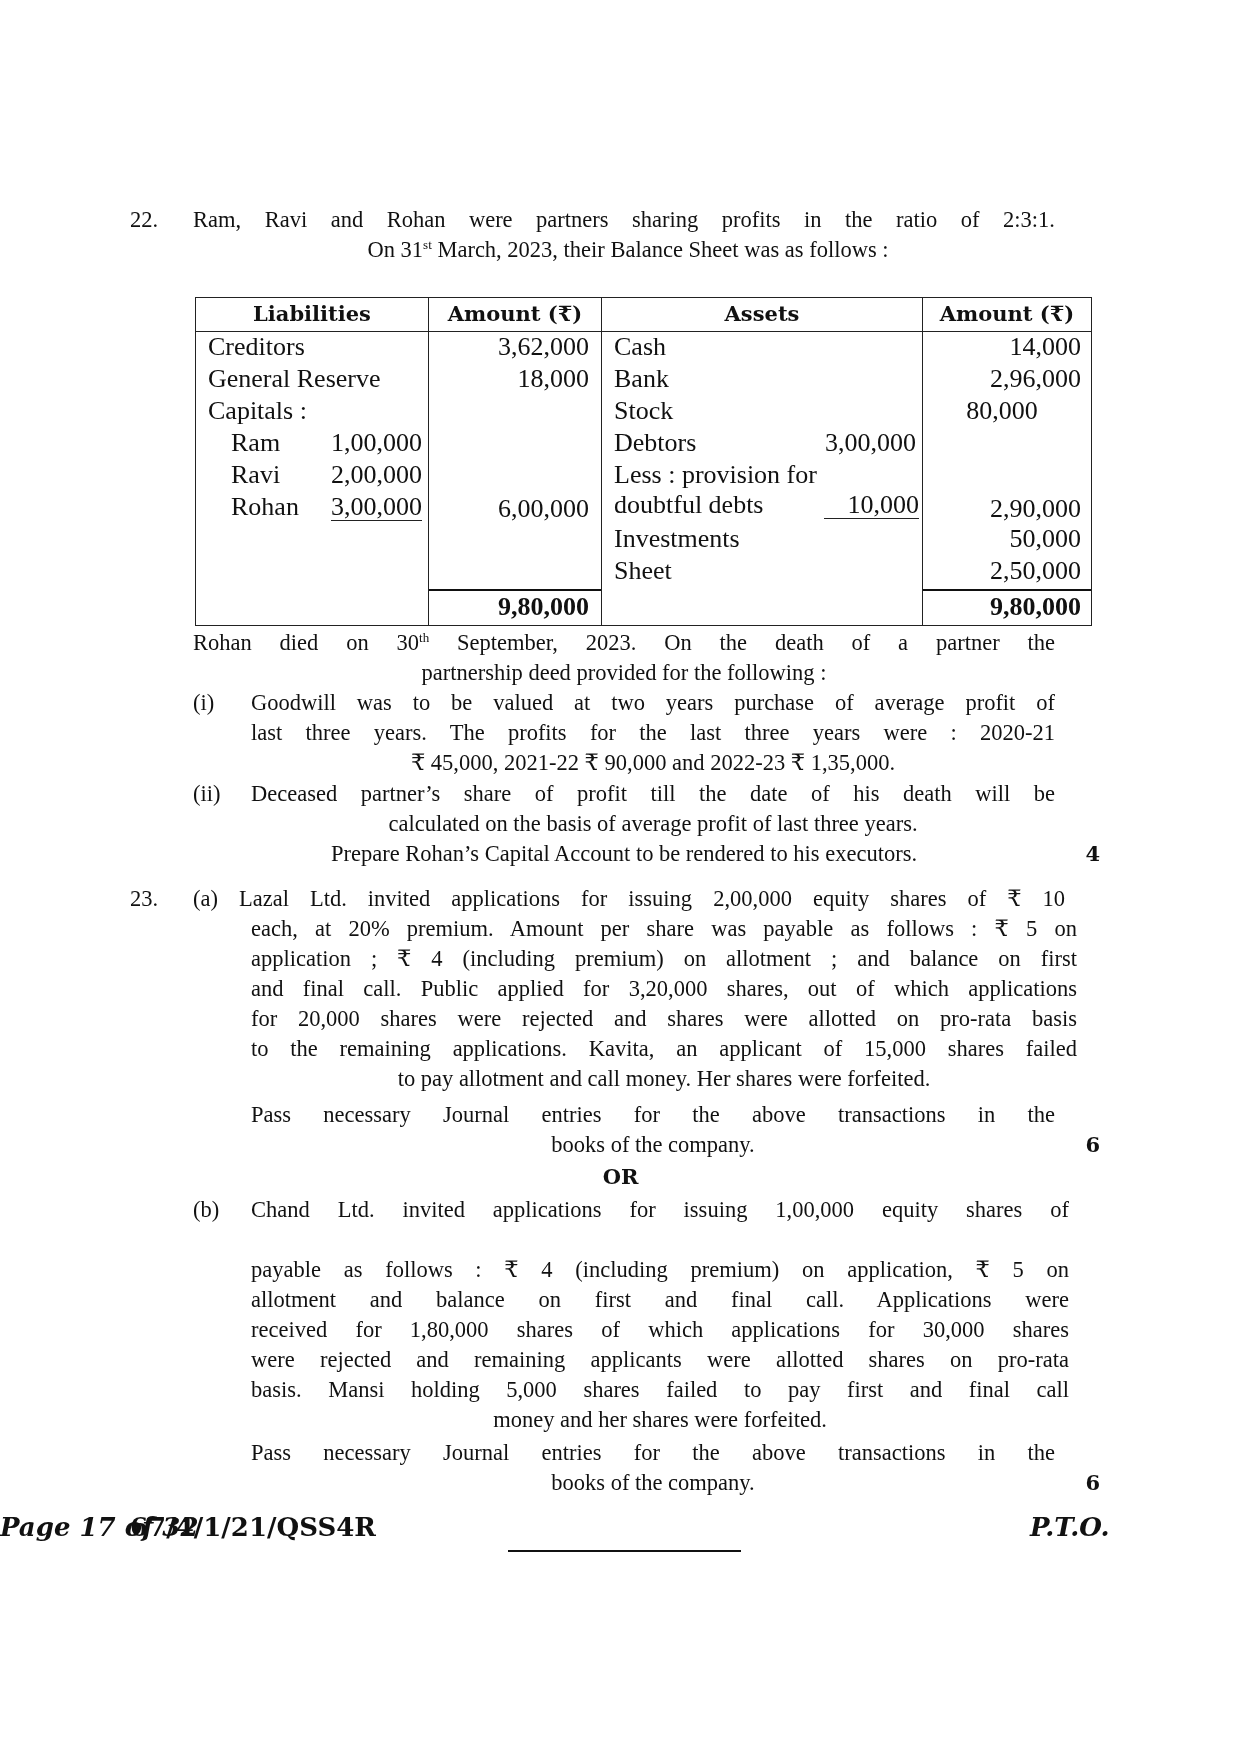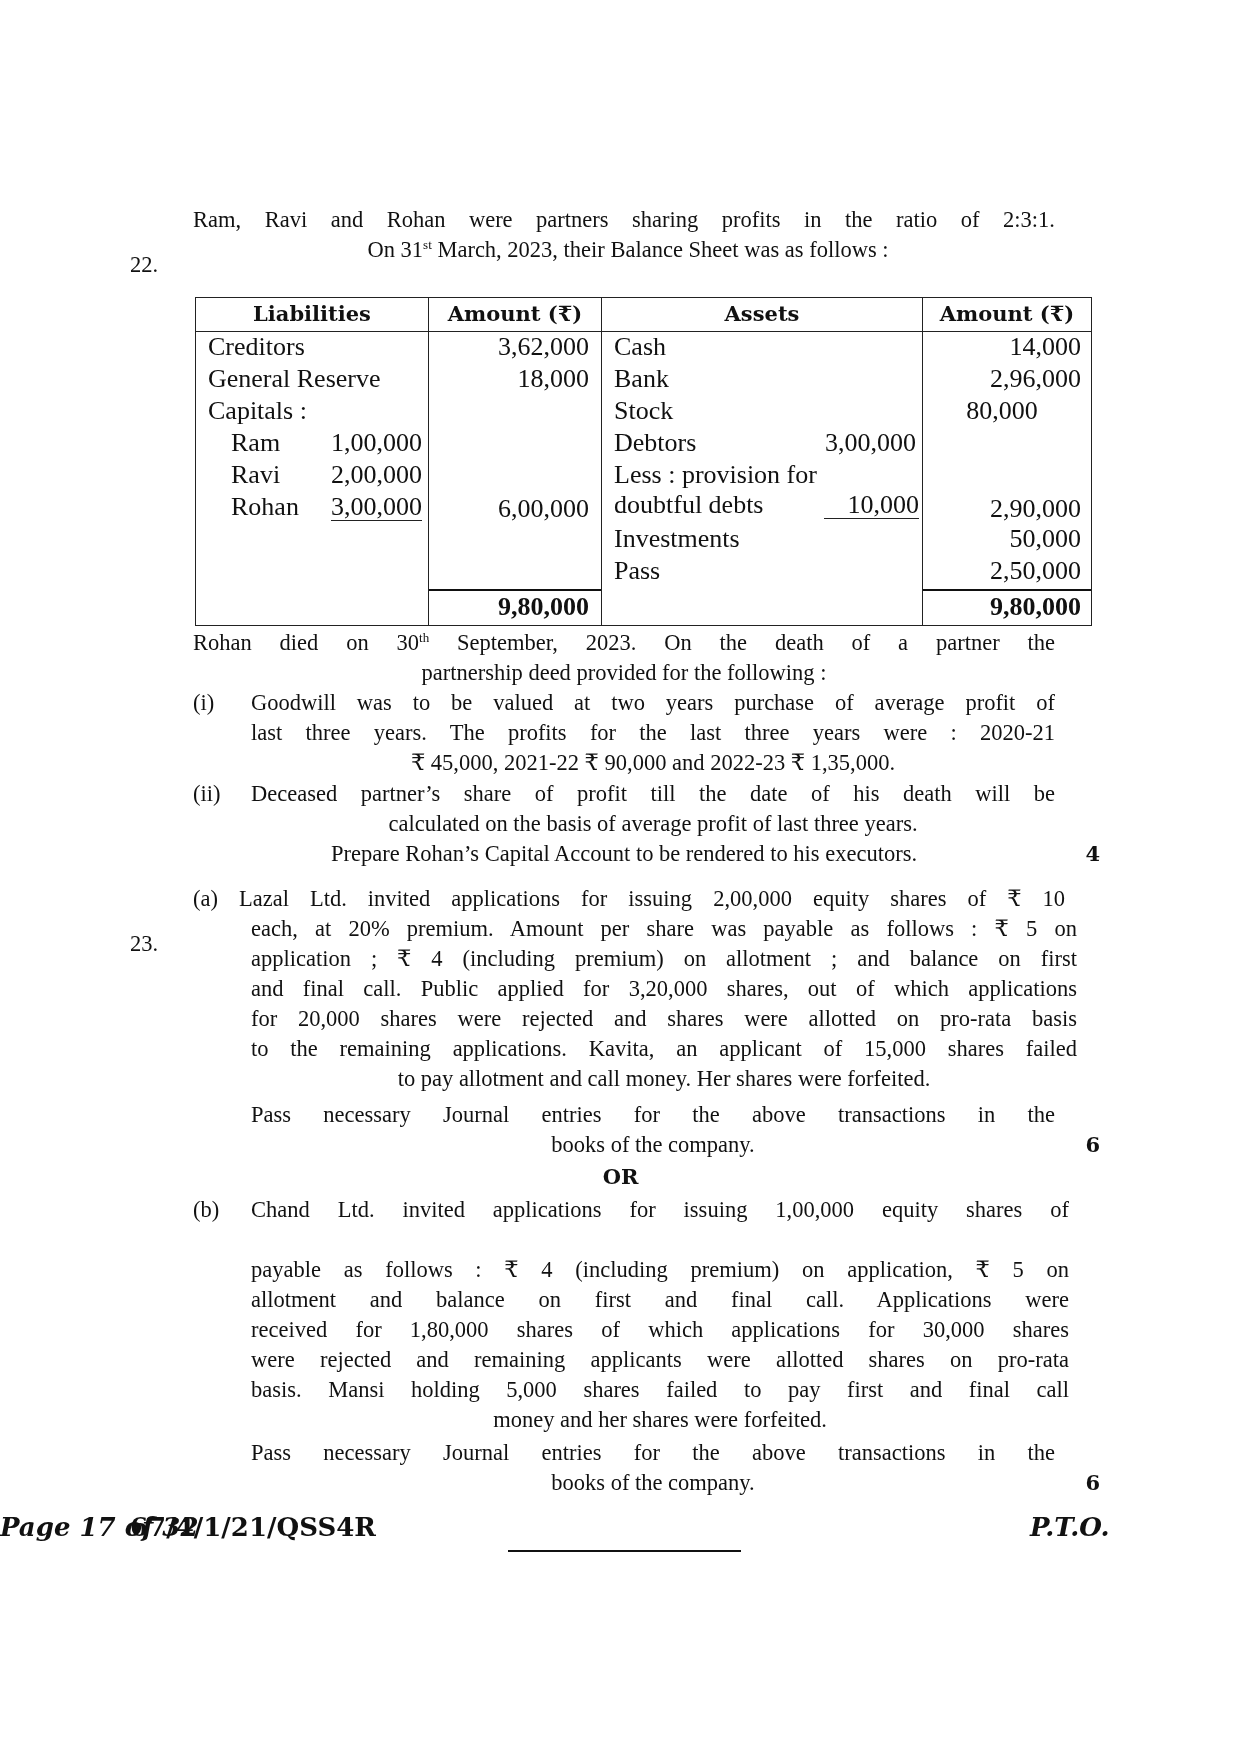--- a/index.html
+++ b/index.html
@@ -7,21 +7,21 @@
       width: 1241px; height: 1755px; position: relative; overflow: hidden;
       font-family: "DejaVu Serif", "Liberation Serif", serif;
       color: #111111;
     }
     .page { position: absolute; left: 0; top: 0; width: 1241px; height: 1755px; }
     .txt {
       font-family: "Liberation Serif", "DejaVu Serif", serif;
       font-size: 22.5px; line-height: 30px;
     }
     .q { position: absolute; }
-    .qnum { position: absolute; margin-top: 45px; }
+    .qnum { position: absolute; }
     .sub { position: absolute; }
     .just { text-align: justify; text-align-last: justify; }
     .nojust { text-align: center; }
     sup { font-size: 13px; line-height: 0; vertical-align: 8px; }
 
     
     .bs-title {
       position: absolute; left: 195px; top: 266px; width: 895px; text-align: center;
       font-family: "DejaVu Serif", serif; font-weight: bold; font-size: 21px; line-height: 30px;
       letter-spacing: 0.2px;
@@ -110,21 +110,21 @@
 
     <div class="cell" style="left:418px; top:162px;">Less : provision for</div>
 
     <div class="cell" style="left:418px; top:192px;">doubtful debts</div>
     <div class="cell r" style="left:620px; width:103px; top:192px;"><span class="u" style="padding-left:24px;">10,000</span></div>
     <div class="cell r" style="left:727px; width:158px; top:196px;">2,90,000</div>
 
     <div class="cell" style="left:418px; top:226px;">Investments</div>
     <div class="cell r" style="left:727px; width:158px; top:226px;">50,000</div>
 
-    <div class="cell" style="left:418px; top:258px;">Pass</div>
+    <div class="cell" style="left:418px; top:258px;">Sheet</div>
     <div class="cell r" style="left:727px; width:158px; top:258px;">2,50,000</div>
 
     <div class="totline" style="left:233px; width:172px; top:291px;"></div>
     <div class="totline" style="left:727px; width:168px; top:291px;"></div>
     <div class="cell r b" style="left:233px; width:160px; top:294px;">9,80,000</div>
     <div class="cell r b" style="left:727px; width:158px; top:294px;">9,80,000</div>
   </div>
 
   <div class="txt q just" style="left:193px; top:628px; width:862px;"><span>Rohan died on 30</span><sup>th</sup><span> September, 2023. On the death of a partner the</span></div>
   <div class="txt q nojust" style="left:193px; top:658px; width:862px;">partnership deed provided for the following :</div>

